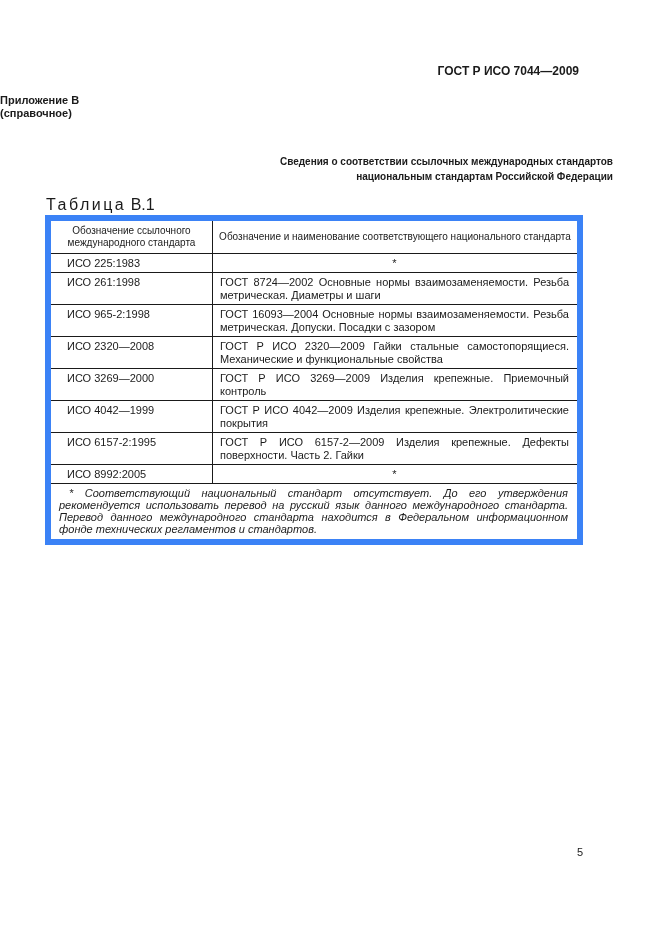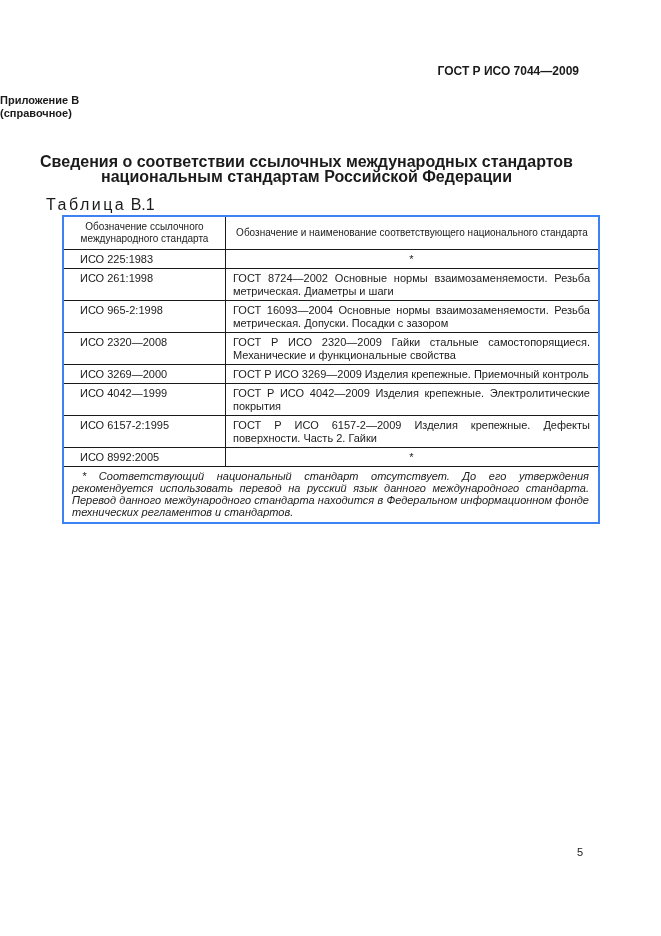--- a/index.html
+++ b/index.html
@@ -34,41 +34,41 @@
     text-align: left;
     font-size: 11px;
     font-weight: bold;
     line-height: 12.5px;
   }
   .main-title {
     position: absolute;
     top: 155px;
     left: 0;
     right: 30px;
-    text-align: center;
-    font-size: 16px;
+    text-align: right;
+    font-size: 10px;
     font-weight: bold;
     line-height: 14.5px;
   }
   .table-label {
     position: absolute;
     top: 196px;
     left: 46px;
     font-size: 16px;
   }
   .table-label .spaced {
     letter-spacing: 2.5px;
   }
   .std-table {
     position: absolute;
     top: 215px;
-    left: 62px;
+    left: 45px;
     width: 538px;
     border-collapse: collapse;
-    border: 2px solid #3b82f6;
+    border: 6px solid #3b82f6;
     font-size: 11px;
   }
   .std-table th {
     border: 1px solid #1a1a1a;
     font-weight: normal;
     font-size: 10px;
     line-height: 12px;
     padding: 4px 6px;
     text-align: center;
     vertical-align: middle;

